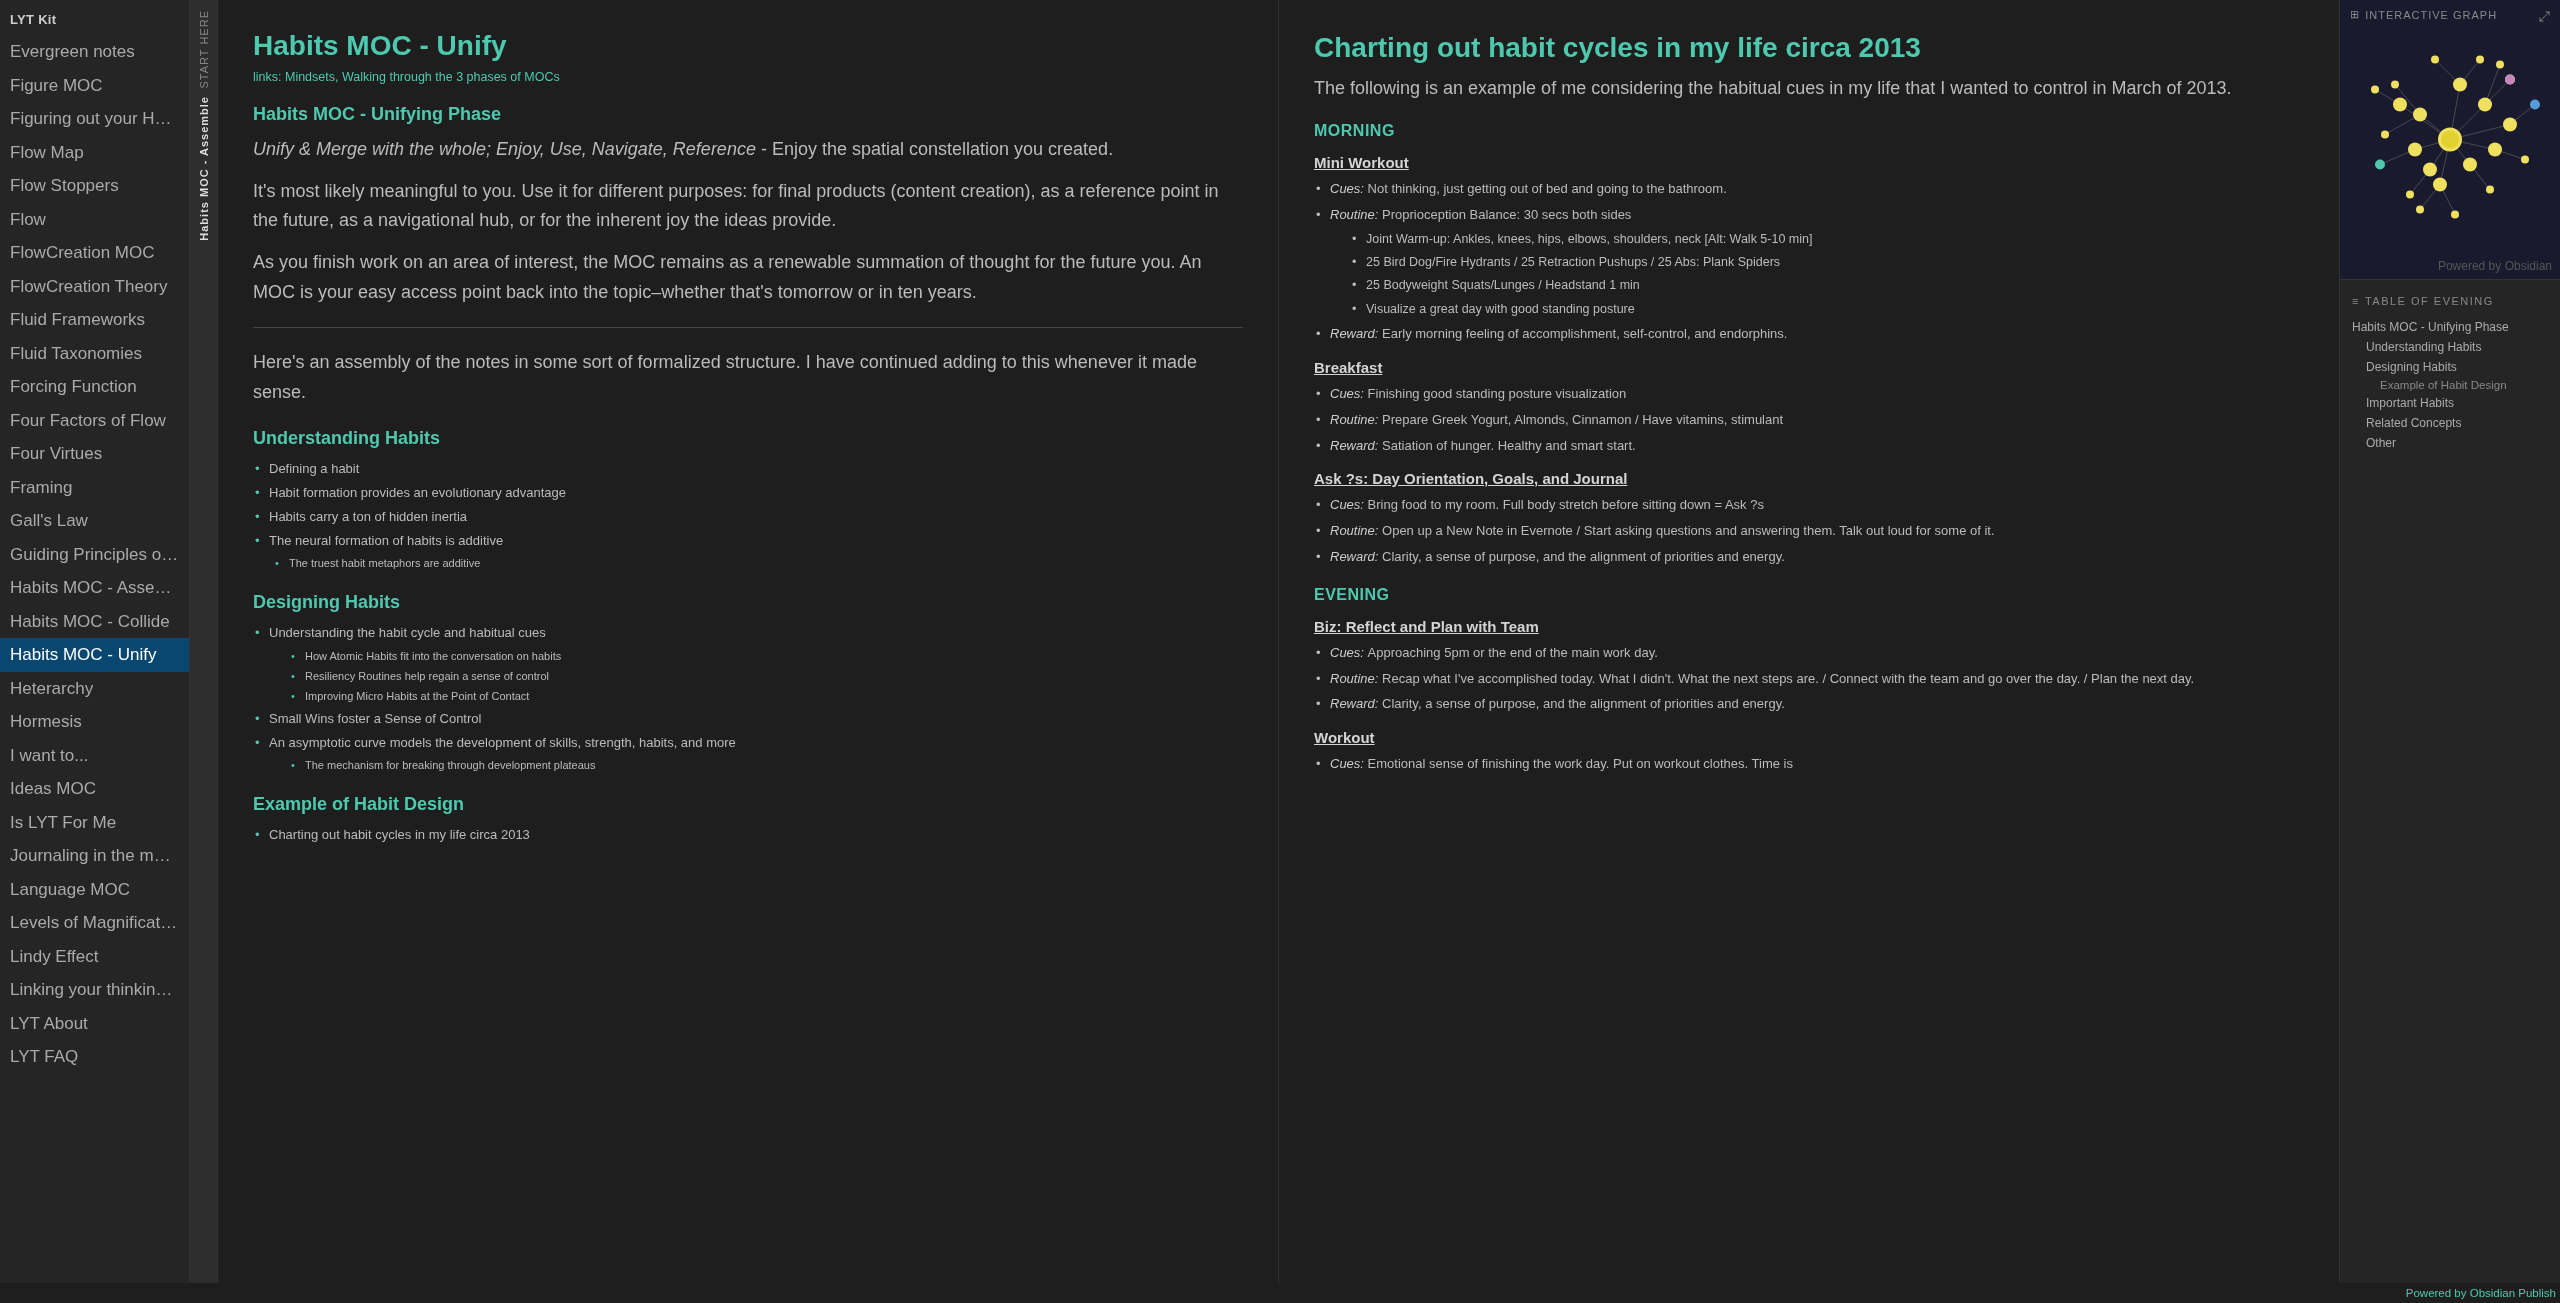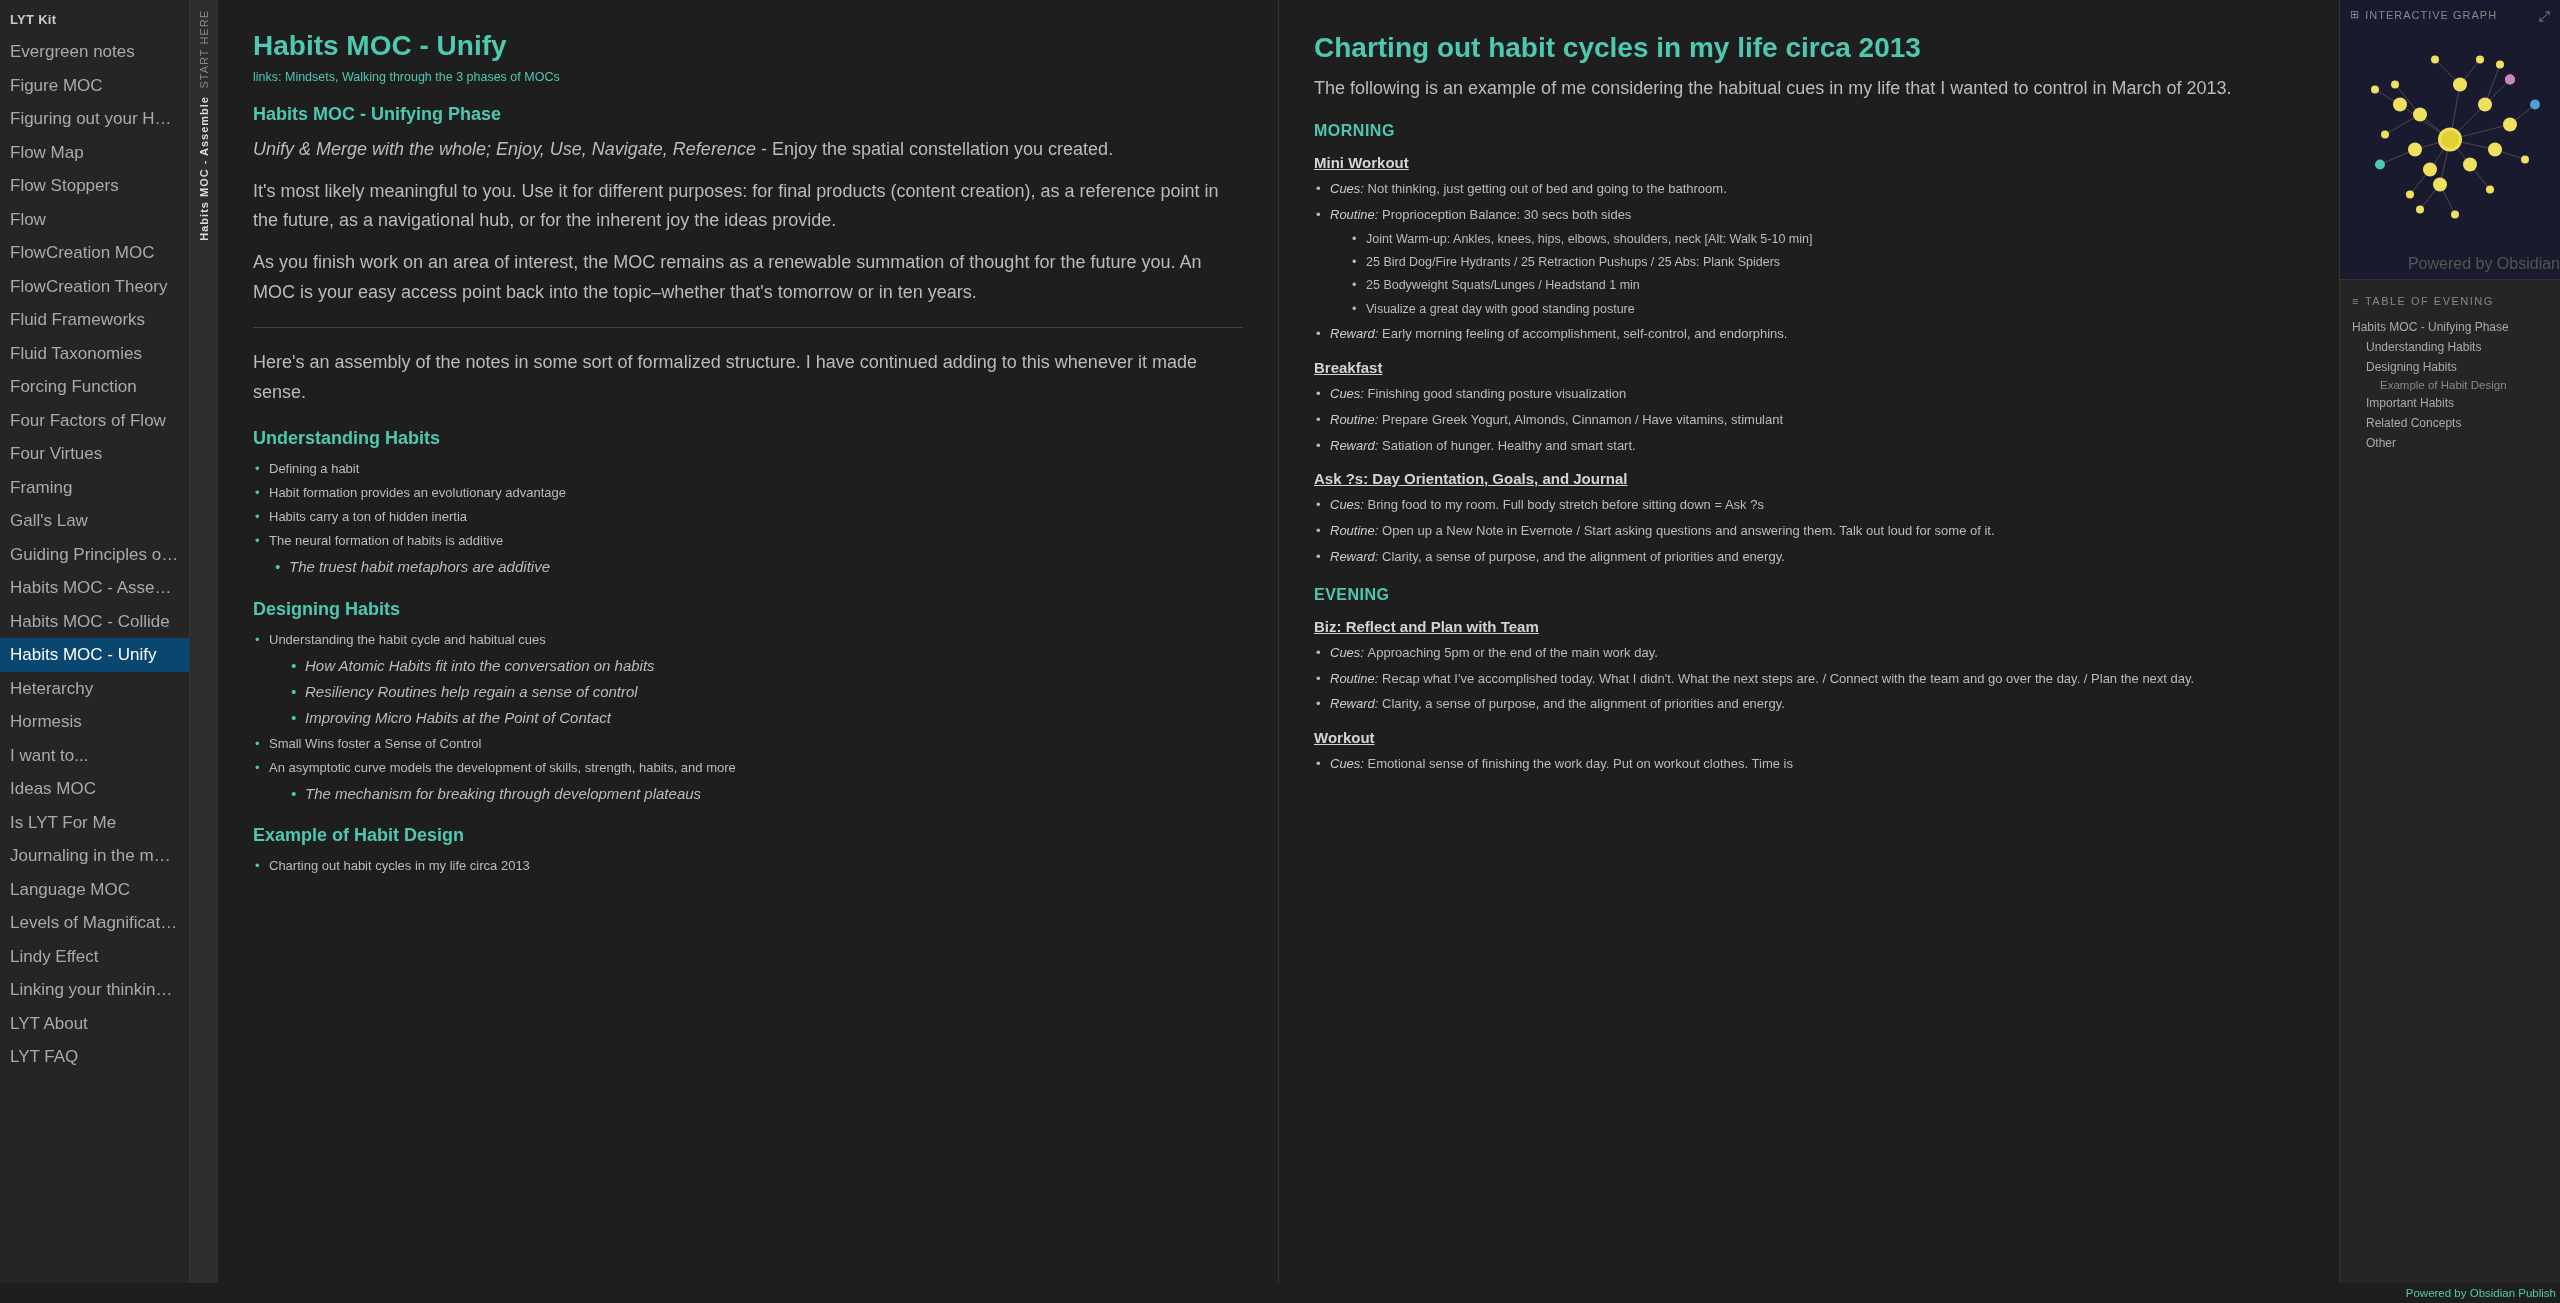--- a/index.html
+++ b/index.html
@@ -127,23 +127,23 @@
       position: absolute;
       top: 8px;
       right: 10px;
       color: #888;
       font-size: 14px;
       cursor: pointer;
     }
     .graph-powered {
       position: absolute;
       bottom: 6px;
-      right: 0;
+      right: 8px;
       color: #555;
-      font-size: 16px;
+      font-size: 12px;
       margin-left: 36px;
     }
     .graph-canvas {
       width: 100%;
       height: 100%;
     }
 
     .toc-content {
       padding: 15px 12px;
       overflow-y: auto;
@@ -231,23 +231,22 @@
     .sub-bullet-list {
       list-style: none;
       margin: 4px 0 4px 20px;
       padding: 0;
     }
     .sub-bullet-list li {
       position: relative;
       padding-left: 16px;
       margin-bottom: 3px;
       color: #4ec9b0;
-      font-size: 15px;
+      font-size: 11px;
       line-height: 1.55;
-      font-style: italic;
     }
     .sub-bullet-list li::before {
       content: '•';
       position: absolute;
       left: 2px;
       color: #4ec9b0;
     }
     .sub-bullet-list li span { color: #bbb; }
 
     

